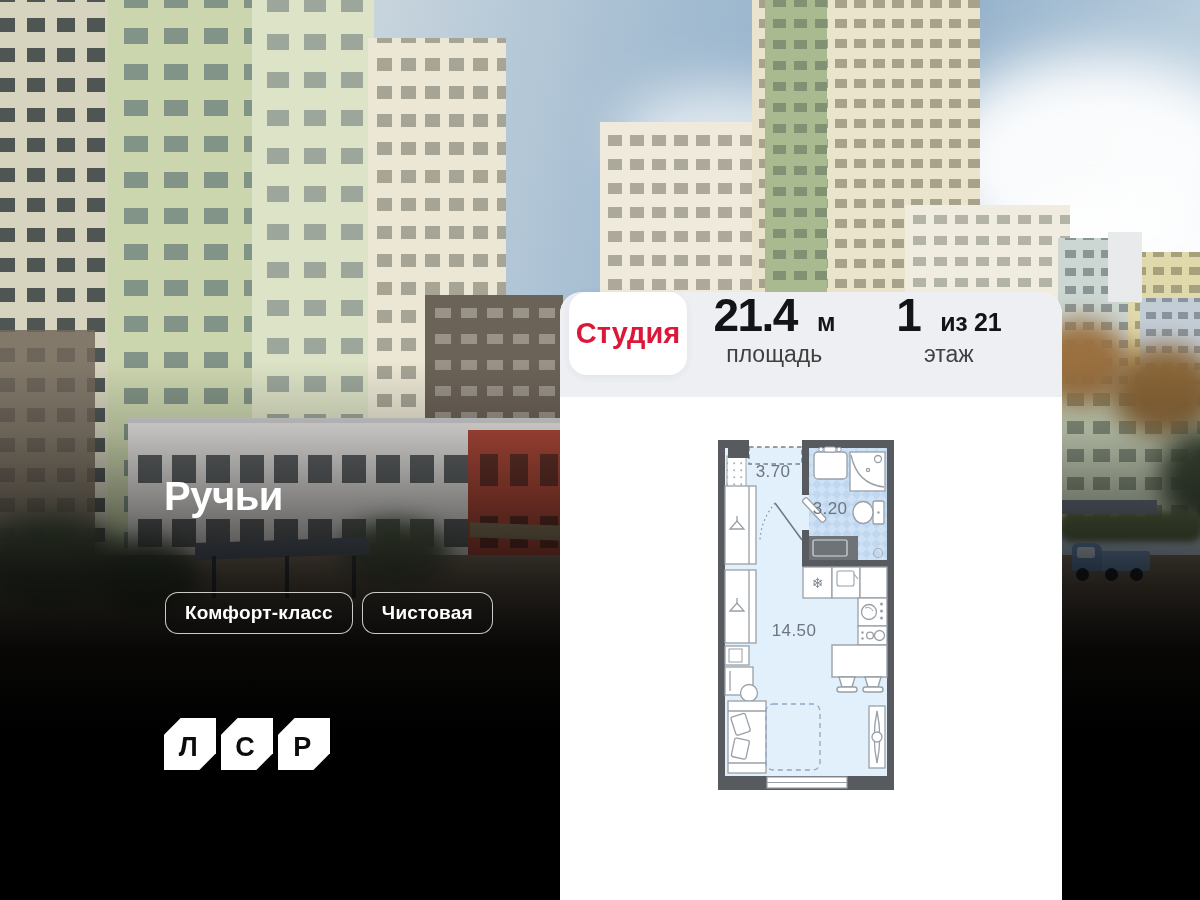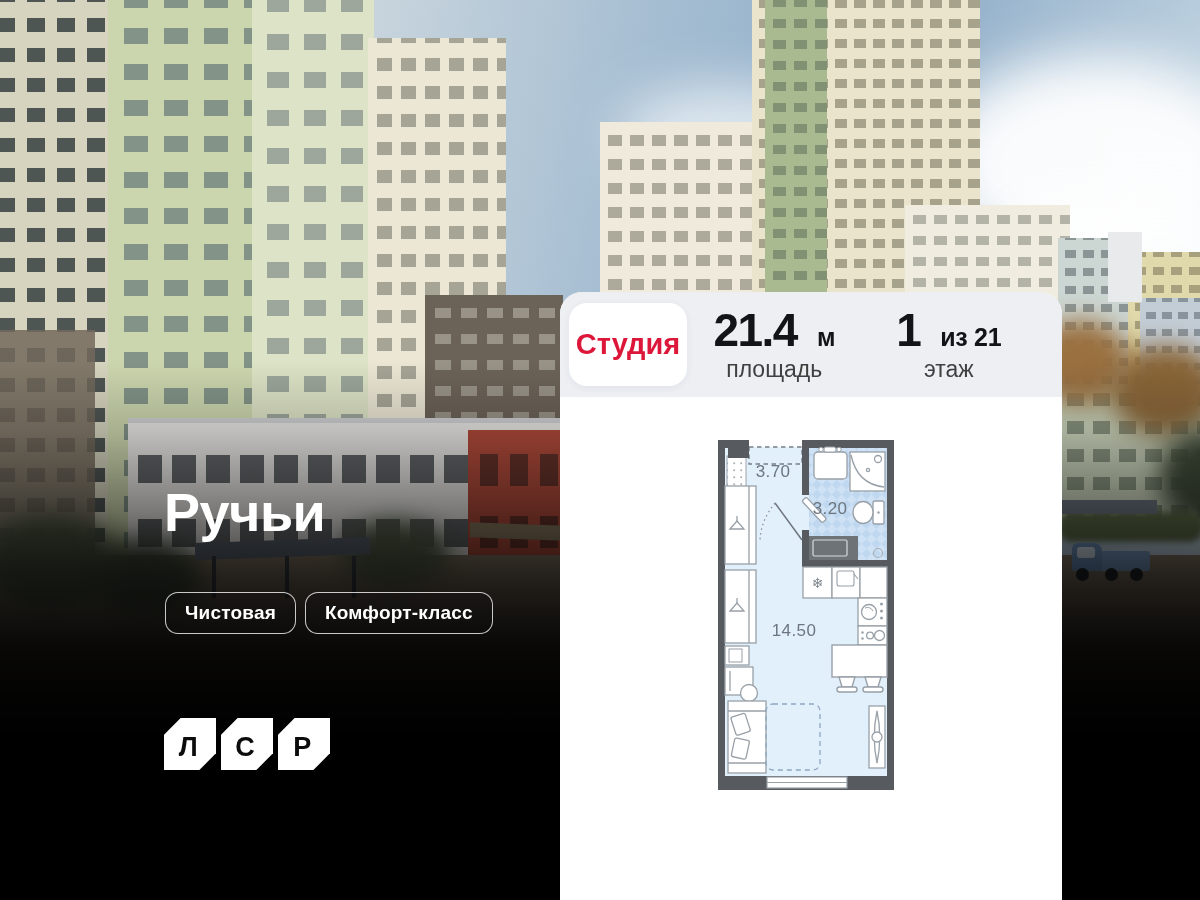--- a/index.html
+++ b/index.html
@@ -20,41 +20,41 @@
   .flat{position:absolute;}
   .tree{position:absolute;border-radius:50%;}
 
   
   .shade{position:absolute;inset:0;
      background:linear-gradient(180deg, rgba(0,0,0,0) 0%, rgba(0,0,0,0) 40%,
         rgba(0,0,0,.18) 48%, rgba(0,0,0,.45) 56%, rgba(0,0,0,.72) 64%,
         rgba(0,0,0,.92) 72%, #000 82%);}
 
   
-  .title{position:absolute;left:164px;top:449px;color:#fff;font-size:54px;
+  .title{position:absolute;left:164px;top:449px;color:#fff;font-size:40px;
          font-weight:bold;letter-spacing:-.5px;line-height:1;}
   .chips{position:absolute;left:165px;top:592px;display:flex;gap:9px;}
   .chip{display:inline-flex;align-items:center;height:42px;padding:0 19px;
         border:1.6px solid rgba(255,255,255,.78);border-radius:13px;
         color:#fff;font-size:19px;font-weight:bold;letter-spacing:.2px;
         background:rgba(12,12,14,.22);box-sizing:border-box;}
   .chip-red{position:absolute;left:165px;top:646px;display:inline-flex;align-items:center;
         height:44px;padding:0 20px;border-radius:13px;background:#e72a4c;
         color:#fff;font-size:20.5px;font-weight:bold;letter-spacing:.2px;}
   .logo{position:absolute;left:164px;top:718px;display:flex;gap:5px;}
   .logo-tile{width:52px;height:52px;background:#fff;position:relative;
         clip-path:polygon(32% 0,100% 0,100% 68%,68% 100%,0 100%,0 32%);}
   .logo-tile span{position:absolute;left:50%;top:50%;transform:translate(-60%,-38%);
         font-size:27px;font-weight:bold;color:#0c0c0c;}
 
   
   .card{position:absolute;left:560px;top:292px;width:502px;height:608px;
         background:#fff;border-radius:22px 22px 0 0;}
   .card-head{position:absolute;left:0;top:0;width:100%;height:105px;
-        background:#edeff3;border-radius:22px 22px 0 0;display:flex;align-items:center;
+        background:#edeff3;border-radius:22px 22px 0 0;display:flex;
         box-sizing:border-box;padding-right:26px;}
   .type-badge{margin-left:9px;width:118px;height:83px;background:#fff;border-radius:18px;
         display:flex;align-items:center;justify-content:center;flex:none;
         box-shadow:0 2px 8px rgba(40,50,70,.06);}
   .type-badge span{color:#dd1739;font-size:29px;font-weight:bold;}
   .stat{flex:1;text-align:center;color:#131417;}
   .stat .num{display:flex;align-items:baseline;justify-content:center;gap:20px;
         font-weight:bold;line-height:1;}
   .stat .big{font-size:46px;letter-spacing:-1.5px;}
   .stat .unit{font-size:25px;letter-spacing:-.3px;}
@@ -123,22 +123,22 @@
       <div class="abs" style="left:33px;top:25px;width:13px;height:13px;background:#23262a;border-radius:50%;"></div>
       <div class="abs" style="left:58px;top:25px;width:13px;height:13px;background:#23262a;border-radius:50%;"></div>
     </div>
   </div>
 
   <div class="shade"></div>
 
   <h1 class="title">Ручьи</h1>
 
   <div class="chips">
+    <div class="chip">Комфорт-класс</div>
     <div class="chip">Чистовая</div>
-    <div class="chip">Комфорт-класс</div>
   </div>
 
 
   <div class="logo">
     <div class="logo-tile">
         <span>Л</span>
       </div>
     <div class="logo-tile">
         <span>С</span>
       </div>

